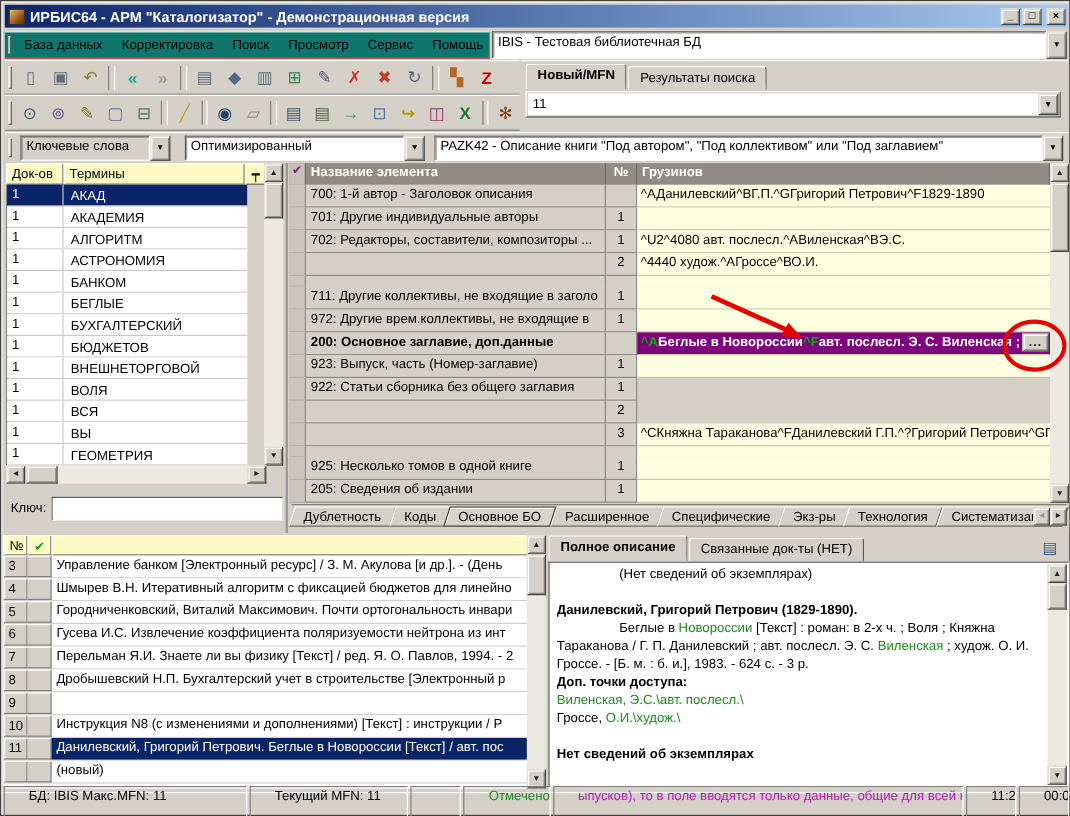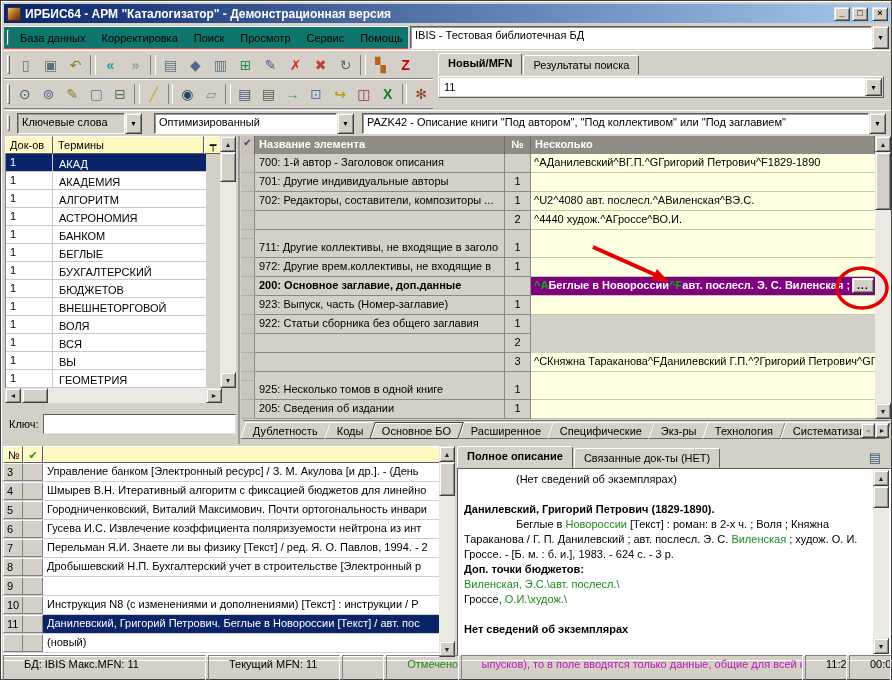--- a/index.html
+++ b/index.html
@@ -370,21 +370,21 @@
       </div>
     </div>
   </div>
 
   <div class="abs editor">
     <div class="egrid">
       <div class="ghead">
         <div class="gh-check">✔</div>
         <div class="gh-name">Название элемента</div>
         <div class="gh-num">№</div>
-        <div class="gh-val">Несколько</div>
+        <div class="gh-val">Грузинов</div>
       </div>
       <div>
 
           <div class="grid-row">
             <div class="c-check"></div>
             <div class="c-name">700: 1-й автор - Заголовок описания</div>
             <div class="c-num"></div>
             <div class="c-val"><span class="val-text">^АДанилевский^ВГ.П.^GГригорий Петрович^F1829-1890</span></div>
           </div>
 
@@ -612,21 +612,21 @@
         <span class="rtab">Связанные док-ты (НЕТ)</span>
       </div>
     <div class="printbtn">▤</div>
     <div class="desccontent">
         <div class="desc-line ind"><span class="seg-n">(Нет сведений об экземплярах)</span></div>
         <div class="desc-line">&nbsp;</div>
         <div class="desc-line"><span class="seg-b">Данилевский, Григорий Петрович (1829-1890).</span></div>
         <div class="desc-line ind"><span class="seg-n">Беглые в </span><span class="seg-g">Новороссии</span><span class="seg-n"> [Текст] : роман: в 2-х ч. ; Воля ; Княжна</span></div>
         <div class="desc-line"><span class="seg-n">Тараканова / Г. П. Данилевский ; авт. послесл. Э. С. </span><span class="seg-g">Виленская</span><span class="seg-n"> ; худож. О. И.</span></div>
         <div class="desc-line"><span class="seg-n">Гроссе. - [Б. м. : б. и.], 1983. - 624 с. - 3 р.</span></div>
-        <div class="desc-line"><span class="seg-b">Доп. точки бюджетов:</span></div>
+        <div class="desc-line"><span class="seg-b">Доп. точки доступа:</span></div>
         <div class="desc-line"><span class="seg-g">Виленская, Э.С.\авт. послесл.\</span></div>
         <div class="desc-line"><span class="seg-n">Гроссе, </span><span class="seg-g">О.И.\худож.\</span></div>
         <div class="desc-line">&nbsp;</div>
         <div class="desc-line"><span class="seg-b">Нет сведений об экземплярах</span></div>
       </div>
     <div class="vscroll descvs">
       <div class="sbtn btn3d">▲</div>
       <div class="sthumb btn3d"></div>
       <div class="sbtn btn3d down">▼</div>
     </div>

